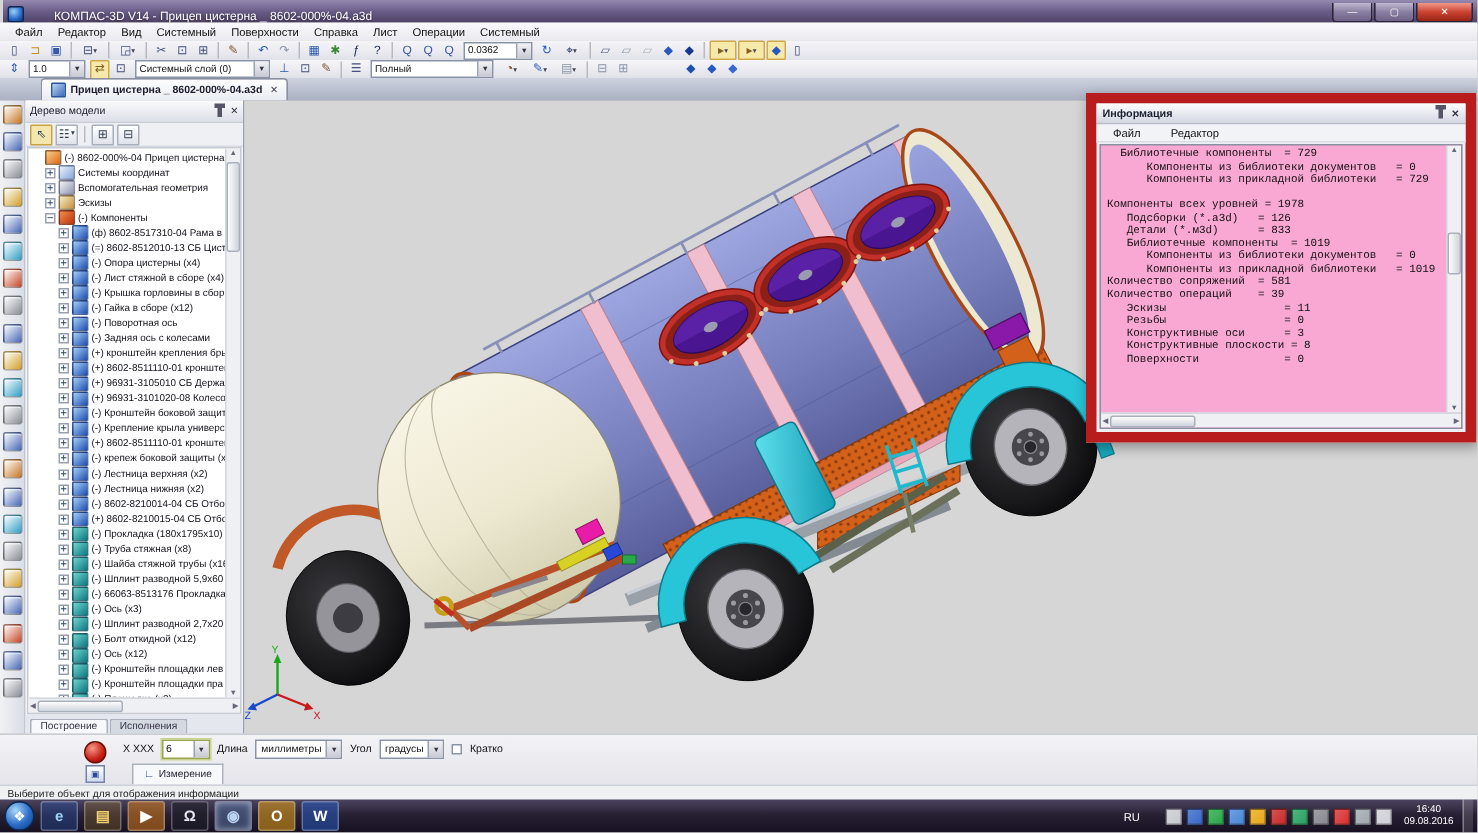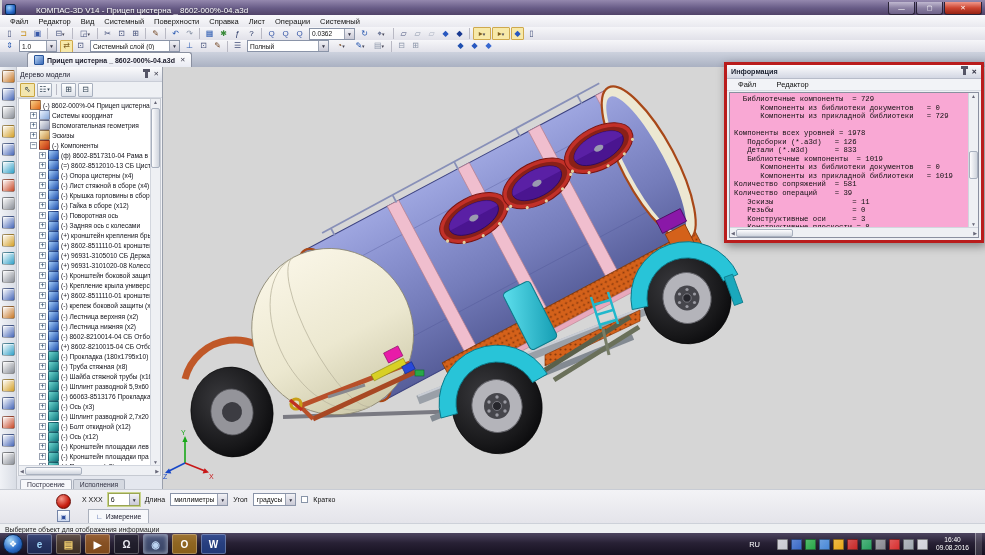--- a/index.html
+++ b/index.html
@@ -92,22 +92,22 @@
   .hthumb{width:55px;height:6px;background:linear-gradient(#fdfdfe,#cfd4dd);border:1px solid #a8b0be;border-radius:2px}
   .hsp{flex:1}
   .tree-tabs{height:13px;flex:none;display:flex;align-items:flex-end;gap:1px;padding-left:3px;background:#e4e7ee}
   .ttab{font-size:6.8px;color:#334;padding:1px 6px;border:1px solid #aab0bc;border-bottom:none;
     border-radius:2px 2px 0 0;background:#d5d9e1}
   .ttab.active{background:#f7f8fb}
   
   .viewport{position:absolute;top:67px;left:163px;width:822px;height:422px;background:#d6d6d6;overflow:hidden}
   .viewport svg{display:block}
   
-  .info-panel{position:absolute;top:62px;left:724px;width:260px;height:181px;box-sizing:border-box;
-    background:#eef0f4;border:3px solid #b91c1c;box-shadow:2px 3px 9px rgba(0,0,0,.4);
+  .info-panel{position:absolute;top:62px;left:724px;width:260px;height:233px;box-sizing:border-box;
+    background:#eef0f4;border:7px solid #b91c1c;box-shadow:2px 3px 9px rgba(0,0,0,.4);
     display:flex;flex-direction:column}
   .info-header{height:13px;flex:none;display:flex;align-items:center;padding:0 4px;
     background:linear-gradient(#fdfdfe,#d3d7e3);border-bottom:1px solid #b7bcc9;font-size:7.2px;
     font-weight:bold;color:#1a2030}
   .info-menu{height:11px;flex:none;display:flex;align-items:center;gap:10px;padding:0 6px;
     font-size:7px;color:#111;background:#f2f3f7;border-bottom:1px solid #d8dce4}
   .info-body{flex:1;display:flex;flex-direction:column;margin:1px 2px 2px 2px;
     background:#f9a8d4;border:1px solid #8a90a0;overflow:hidden}
   .info-scrollwrap{flex:1;display:flex;overflow:hidden}
   .info-lines{flex:1;font-family:"Liberation Mono",monospace;font-size:7.3px;line-height:8.55px;

